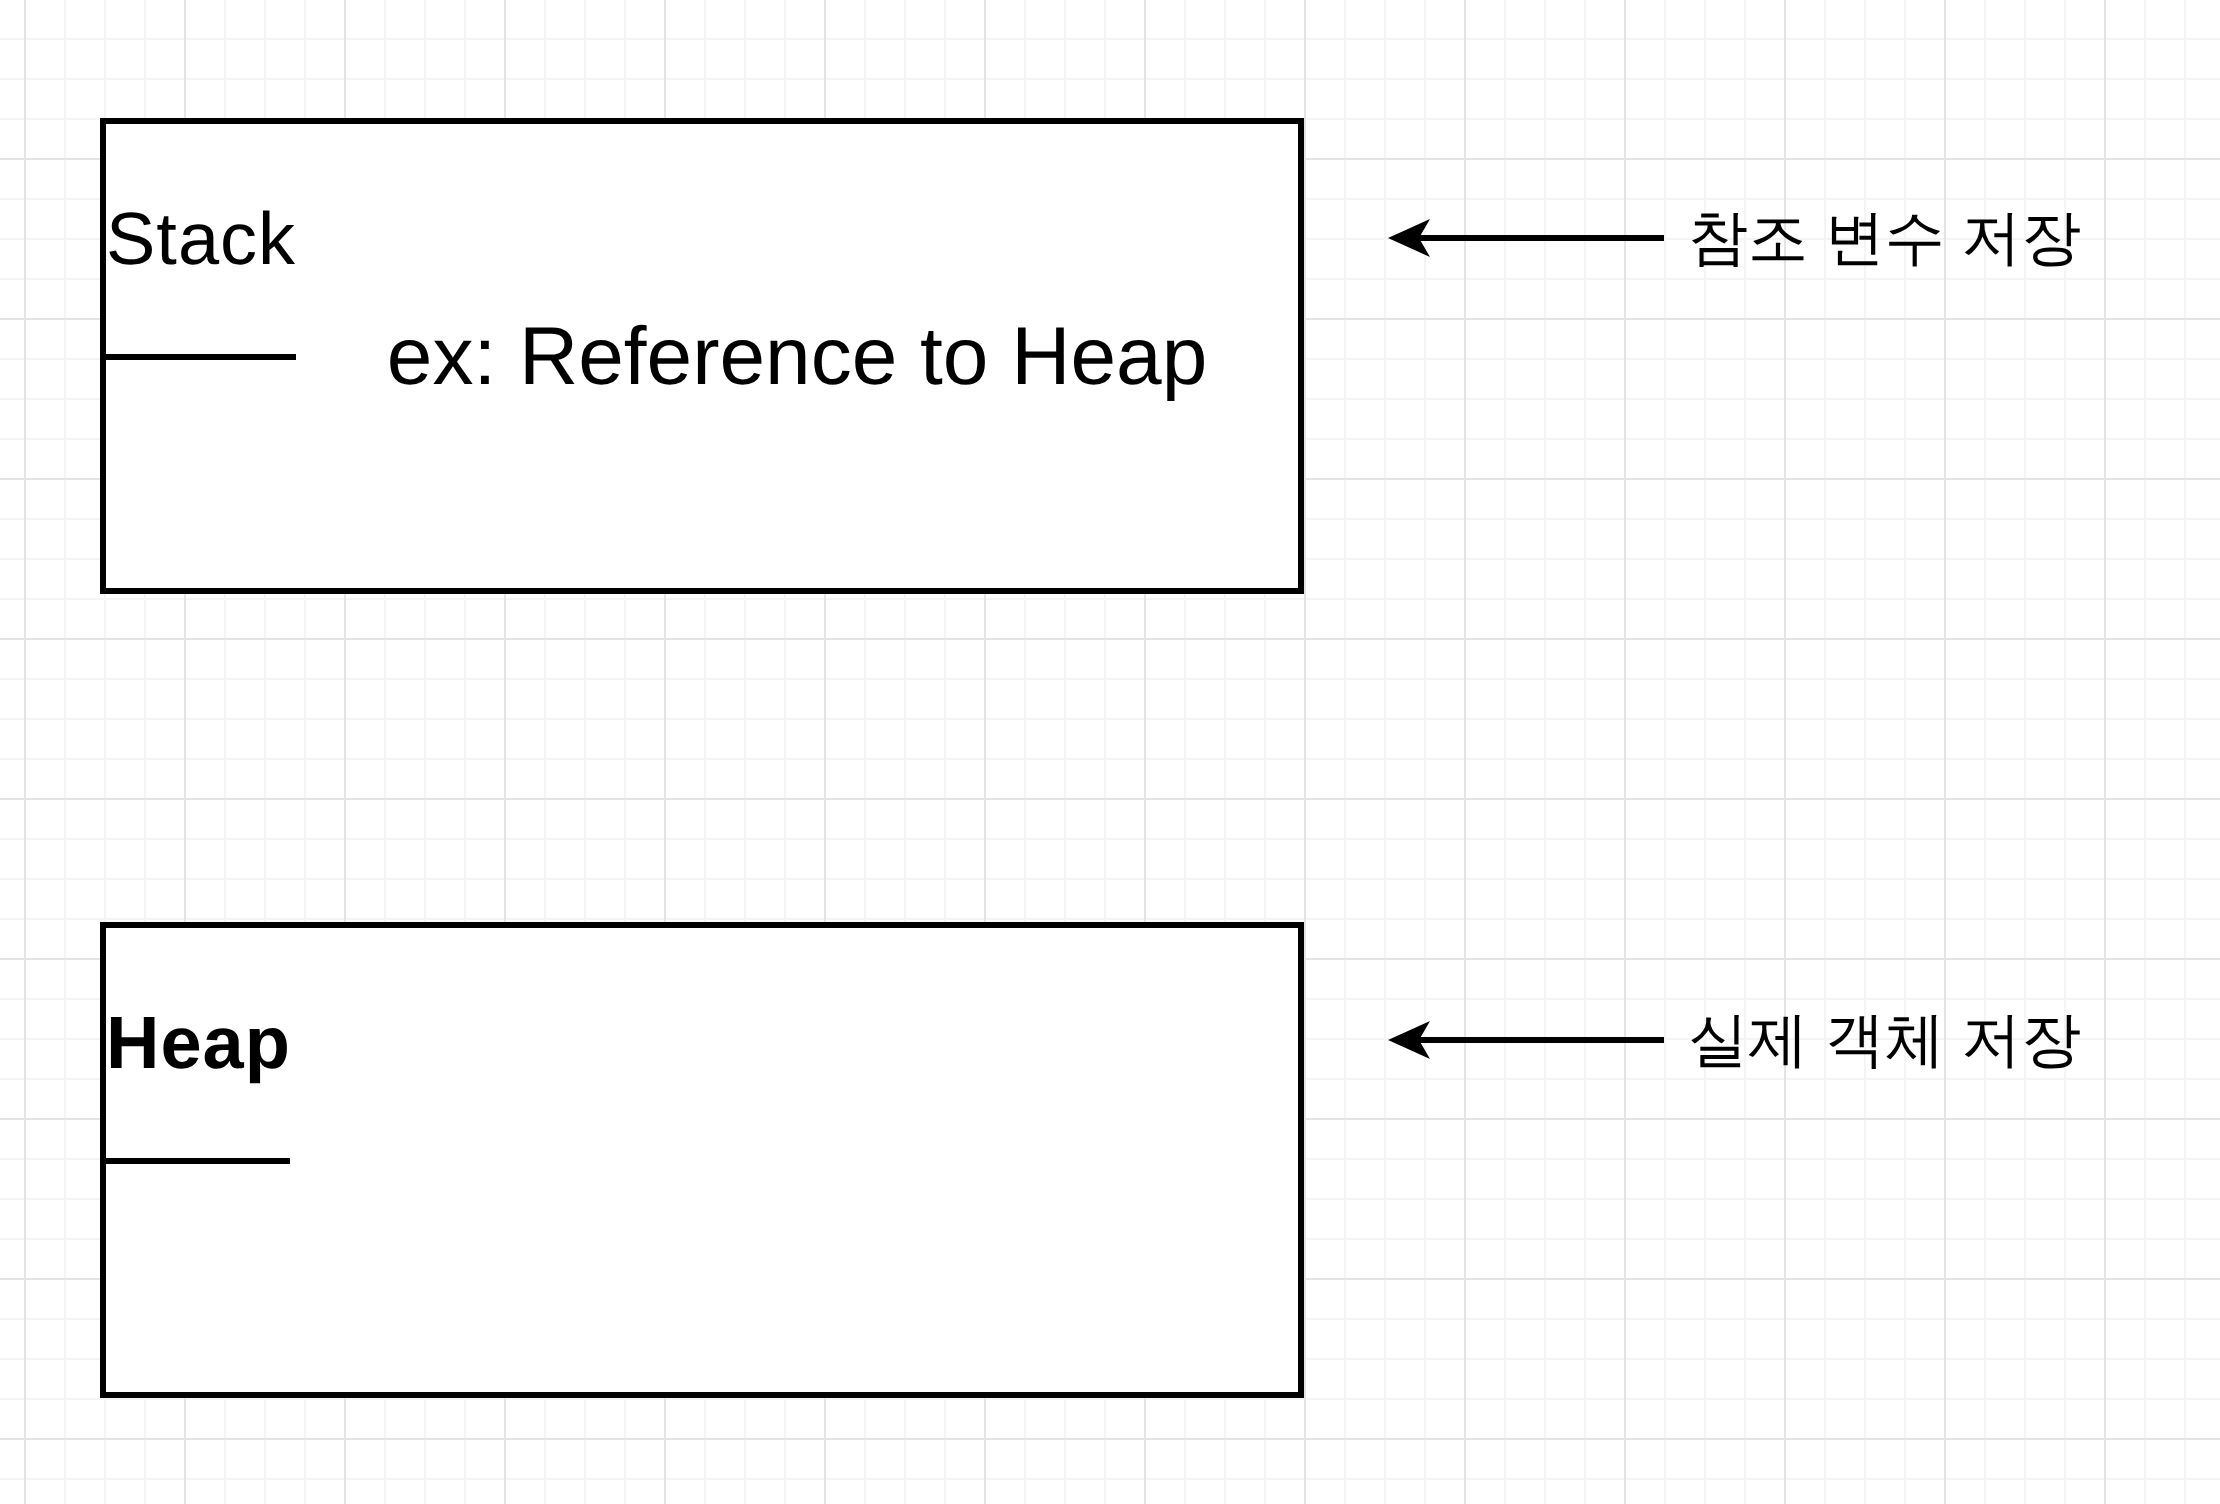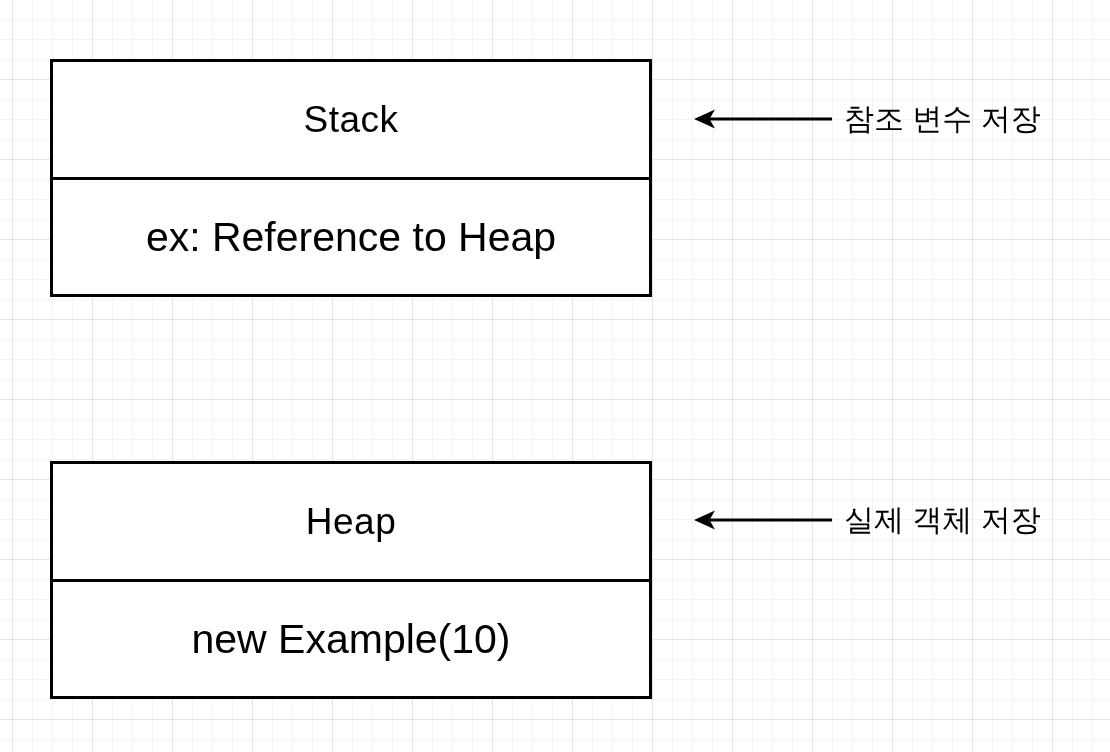--- a/index.html
+++ b/index.html
@@ -24,24 +24,24 @@
   }
   .node {
     position: absolute;
     left: 50px;
     width: 602px;
     height: 238px;
     box-sizing: border-box;
     border: 3px solid #000000;
     background: #ffffff;
     display: flex;
-    flex-direction: column;
+    flex-direction: row;
   }
   #node-stack { top: 59px; }
-  #node-heap  { top: 461px; }
+  #node-heap  { top: 461px; font-weight: bold; }
   .node-title {
     height: 115px;
     border-bottom: 3px solid #000000;
     display: flex;
     align-items: center;
     justify-content: center;
     font-size: 37px;
     letter-spacing: 0.5px;
   }
   .node-body {
@@ -77,21 +77,20 @@
 
 <div class="canvas">
 
   <div class="node" id="node-stack">
     <div class="node-title">Stack</div>
     <div class="node-body">ex: Reference to Heap</div>
   </div>
 
   <div class="node" id="node-heap">
     <div class="node-title">Heap</div>
-    <div class="node-body">new Example(10)</div>
   </div>
 
   <div class="annotation" id="annotation-stack">
     <svg class="arrow-svg" viewBox="0 0 138 22" xmlns="http://www.w3.org/2000/svg" aria-hidden="true">
       <line x1="14" y1="11" x2="138" y2="11" stroke="#000000" stroke-width="3"></line>
       <polygon points="0,11 21,1.5 15.5,11 21,20.5" fill="#000000"></polygon>
     </svg>
     <span class="annotation-label">참조 변수 저장</span>
   </div>
 

